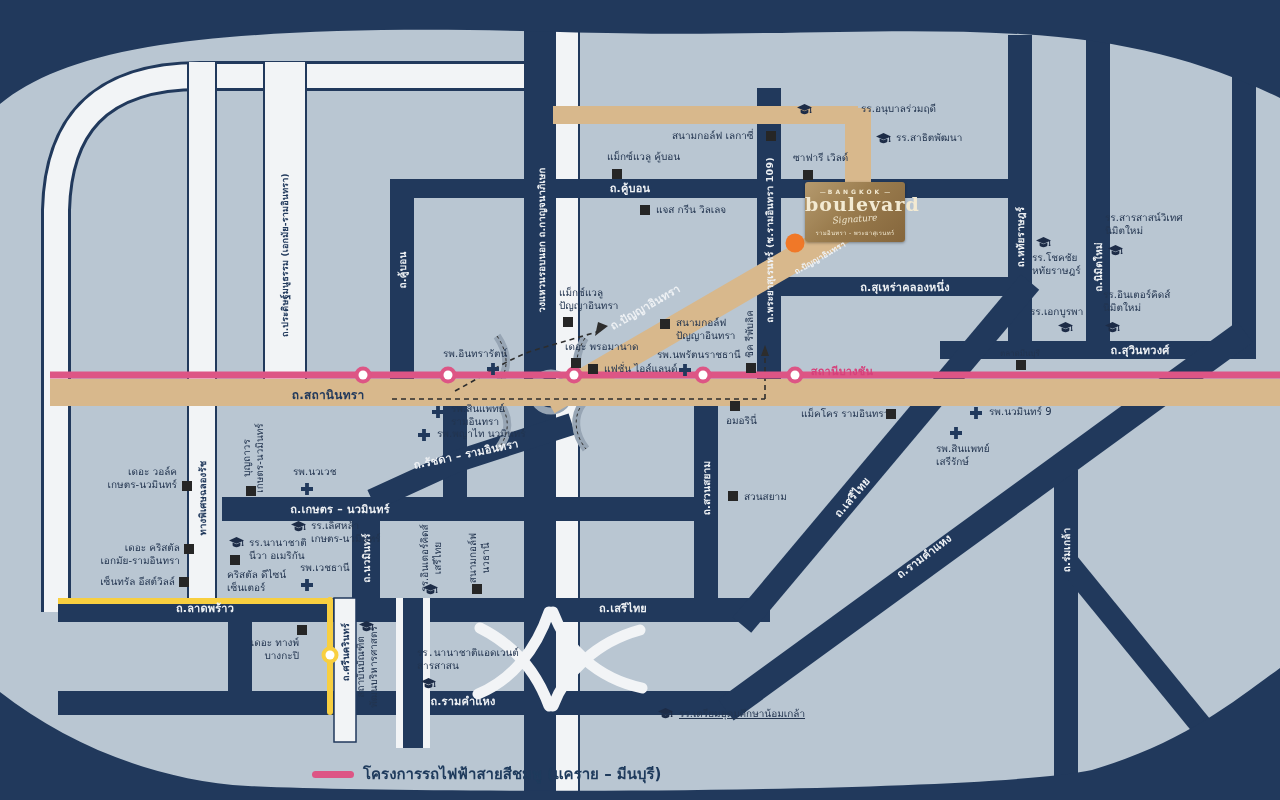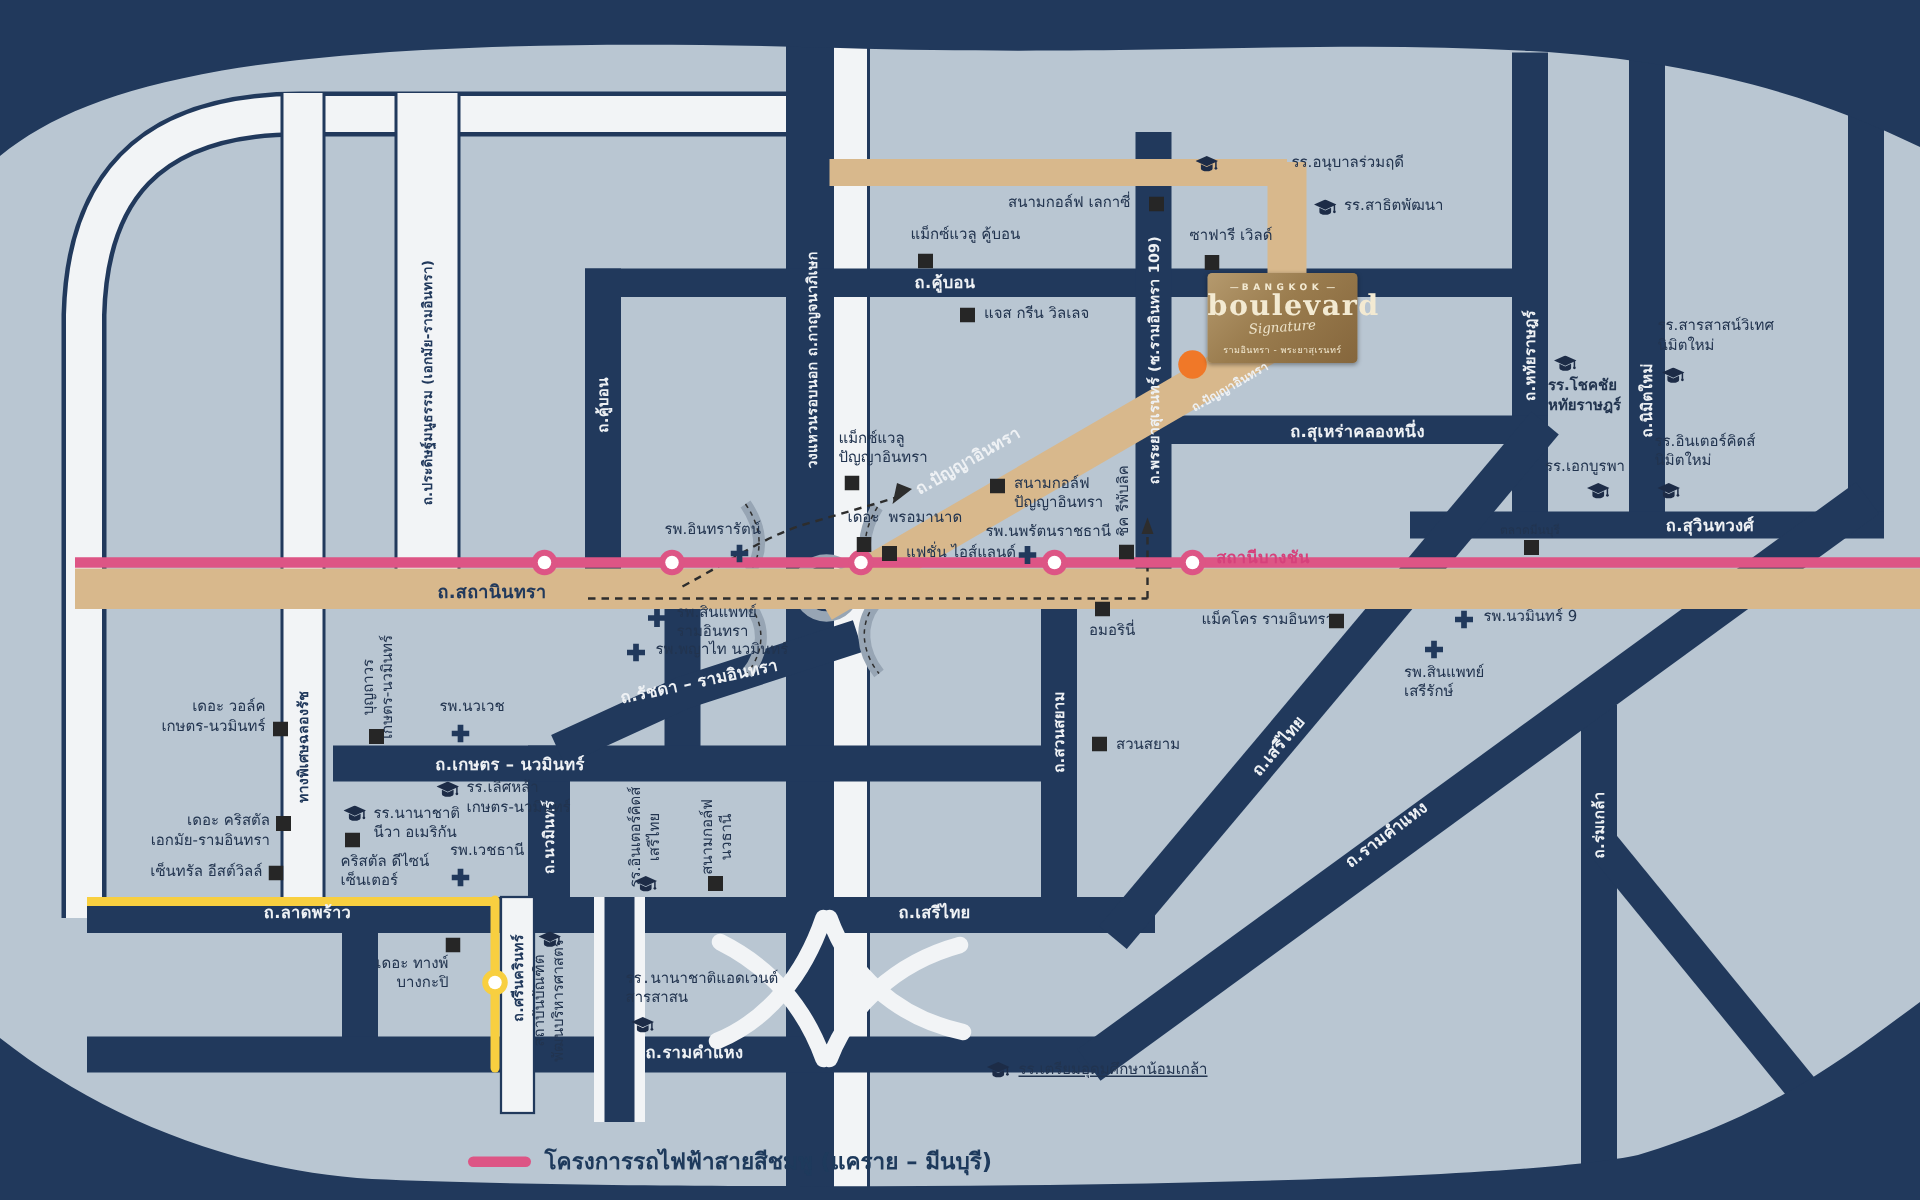--- a/index.html
+++ b/index.html
@@ -195,21 +195,21 @@
             <rect x="13.1" y="3.4" width="1" height="4.2"></rect>
             <circle cx="13.6" cy="8.2" r=".9"></circle>
           </g>
         </svg></span>
       <div class="place-label" style="left: 793px; top: 152px;">
         <div>ซาฟารี เวิลด์</div>
       </div>
       <span class="map-icon" style="left: 803px; top: 170px;"><svg width="10" height="10" viewBox="0 0 10 10">
           <rect width="10" height="10" fill="#262626"></rect>
         </svg></span>
-      <div class="place-label" style="left: 1032px; top: 252px; font-weight: bold;">
+      <div class="place-label" style="left: 1032px; top: 252px;">
         <div>รร.โชคชัย</div>
         <div>หทัยราษฎร์</div>
       </div>
       <span class="map-icon" style="left: 1036px; top: 237px;"><svg width="15" height="13" viewBox="0 0 15 13">
           <g fill="#1d2c47">
             <path d="M7.5 0L15 3.4 7.5 6.8 0 3.4z"></path>
             <path d="M3.6 5.5v2.8c0 1.1 2 1.9 3.9 1.9s3.9-.8 3.9-1.9V5.5L7.5 7.3z"></path>
             <rect x="13.1" y="3.4" width="1" height="4.2"></rect>
             <circle cx="13.6" cy="8.2" r=".9"></circle>
           </g>
@@ -345,21 +345,21 @@
       <span class="map-icon" style="left: 563px; top: 317px;"><svg width="10" height="10" viewBox="0 0 10 10">
           <rect width="10" height="10" fill="#262626"></rect>
         </svg></span>
       <div class="place-label" style="left: 676px; top: 317px;">
         <div>สนามกอล์ฟ</div>
         <div>ปัญญาอินทรา</div>
       </div>
       <span class="map-icon" style="left: 660px; top: 319px;"><svg width="10" height="10" viewBox="0 0 10 10">
           <rect width="10" height="10" fill="#262626"></rect>
         </svg></span>
-      <div class="place-label" style="left: 565px; top: 341px; font-family: Liberation Mono, monospace;">
+      <div class="place-label" style="left: 565px; top: 341px;">
         <div>เดอะ พรอมานาด</div>
       </div>
       <span class="map-icon" style="left: 571px; top: 358px;"><svg width="10" height="10" viewBox="0 0 10 10">
           <rect width="10" height="10" fill="#262626"></rect>
         </svg></span>
       <div class="place-label" style="left: 604px; top: 363px;">
         <div>แฟชั่น ไอส์แลนด์</div>
       </div>
       <span class="map-icon" style="left: 588px; top: 364px;"><svg width="10" height="10" viewBox="0 0 10 10">
           <rect width="10" height="10" fill="#262626"></rect>

